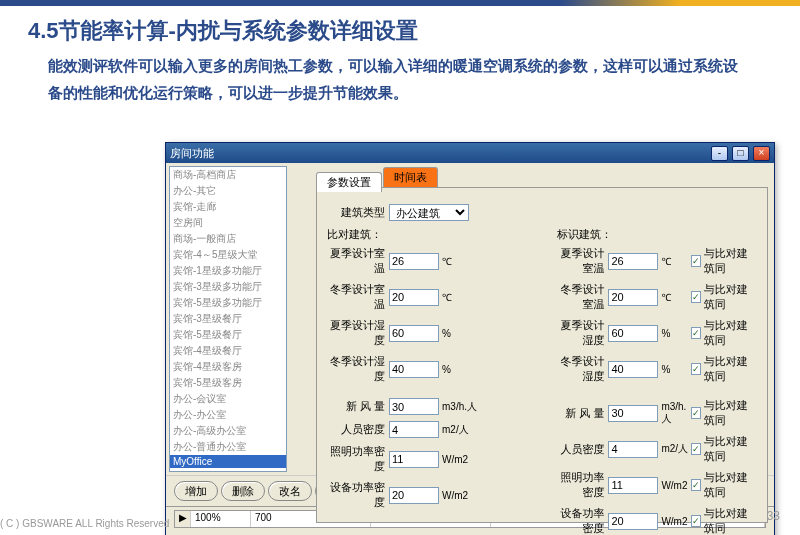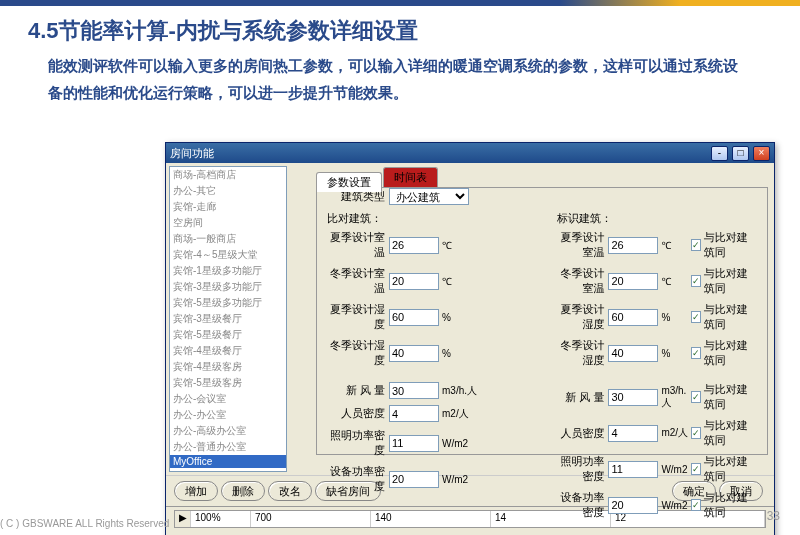--- a/index.html
+++ b/index.html
@@ -16,24 +16,24 @@
 .titlebar .btns span { display: inline-block; width: 17px; height: 15px; background: linear-gradient(#e8f0ff,#b0c8f0); border: 1px solid #0a246a; border-radius: 2px; margin-left: 1px; text-align: center; line-height: 12px; font-size: 10px; color: #000; }
 .titlebar .btns .close { background: linear-gradient(#f08060,#d04020); color: #fff; }
 
 .dlg-body { background: #ece9d8; display: flex; height: 312px; gap: 24px; }
 .sidebar { width: 118px; background: #fff; border: 1px solid #7f9db9; margin: 3px; overflow: hidden; }
 .sidebar div { padding: 1px 3px; color: #888; font-size: 10px; white-space: nowrap; overflow: hidden; }
 .sidebar .sel { background: #316ac5; color: #fff; }
 
 .right { flex: 1; padding: 4px 6px 4px 2px; position: relative; }
 .tabs { display: flex; }
-.tab { padding: 2px 10px; background: #b91c1c; border: 1px solid #999; border-bottom: none; border-radius: 3px 3px 0 0; font-size: 11px; }
+.tab { padding: 2px 10px; background: #f97316; border: 1px solid #999; border-bottom: none; border-radius: 3px 3px 0 0; font-size: 11px; }
 .tab + .tab { margin-left: 1px; }
 .tab.active { background: #fff; position: relative; top: 5px; }
-.tab-content { border: 1px solid #999; background: #ece9d8; padding: 0 10px 4px; height: 268px; }
+.tab-content { border: 1px solid #999; background: #ece9d8; padding: 16px 10px 4px; height: 336px; }
 
 .row { display: flex; align-items: center; margin-bottom: 6px; }
 .row .lbl { width: 62px; text-align: right; padding-right: 4px; }
 select, input.f { width: 50px; height: 17px; border: 1px solid #7f9db9; background: #fff; font-size: 11px; padding: 0 2px; }
 select { width: 80px; }
 .unit { margin-left: 3px; width: 36px; font-size: 10px; }
 .sec-head { font-size: 11px; margin-bottom: 4px; }
 .cols { display: flex; gap: 30px; }
 .col { flex: 1; }
 .col2 .row { position: relative; }

